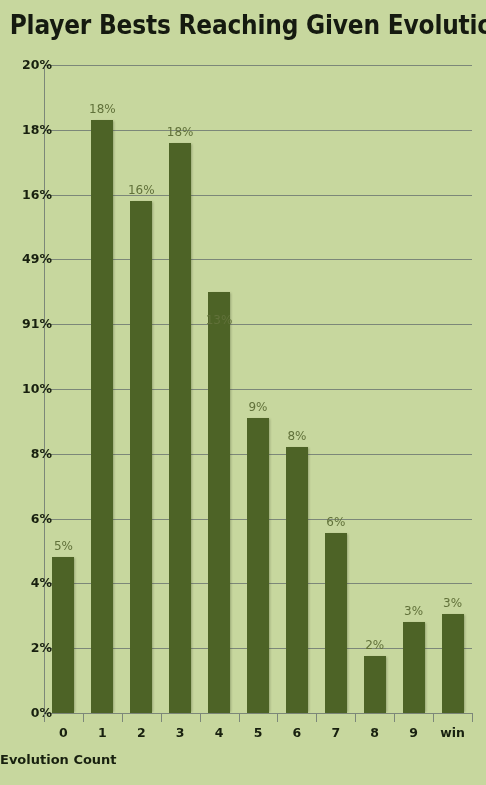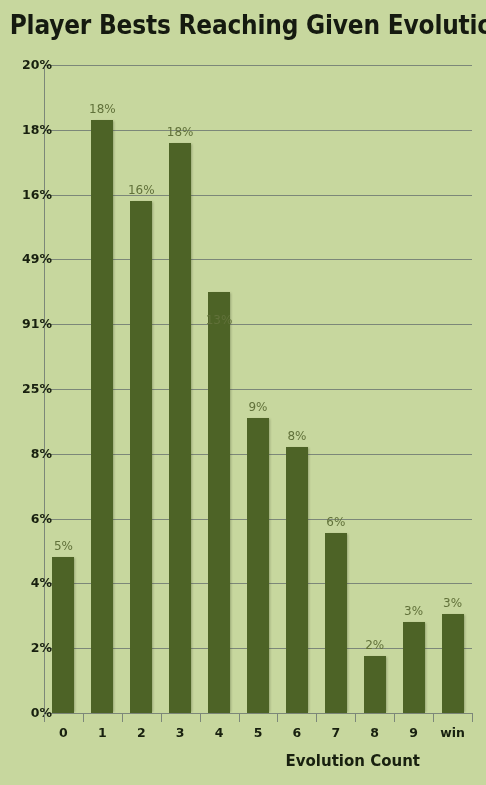--- a/index.html
+++ b/index.html
@@ -71,22 +71,22 @@
   .bar-label{
     position:absolute;
     text-align:center;
     font-size:12px;color:#61713a;
     line-height:13px;
     white-space:nowrap;
   }
 
   .axis-title{
     position:absolute;left:0;top:752px;width:420px;
-    text-align:right;
-    font-size:15px;font-weight:bold;color:#18200f;
+    text-align:left;
+    font-size:13px;font-weight:bold;color:#18200f;
   }
 </style>
 </head>
 <body>
 
 <div id="chart-root">
 
   <div class="chart-title">Player Bests Reaching Given Evolution Count</div>
 
   <div class="axis-left"></div>
@@ -136,21 +136,21 @@
       <div class="ylabel" style="top: 707px;">0%</div>
       <div class="ytick" style="top: 648.2px;"></div>
       <div class="ylabel" style="top: 642.2px;">2%</div>
       <div class="ytick" style="top: 583.4px;"></div>
       <div class="ylabel" style="top: 577.4px;">4%</div>
       <div class="ytick" style="top: 518.6px;"></div>
       <div class="ylabel" style="top: 512.6px;">6%</div>
       <div class="ytick" style="top: 453.8px;"></div>
       <div class="ylabel" style="top: 447.8px;">8%</div>
       <div class="ytick" style="top: 389px;"></div>
-      <div class="ylabel" style="top: 383px;">25%</div>
+      <div class="ylabel" style="top: 383px;">10%</div>
       <div class="ytick" style="top: 324.2px;"></div>
       <div class="ylabel" style="top: 318.2px;">91%</div>
       <div class="ytick" style="top: 259.4px;"></div>
       <div class="ylabel" style="top: 253.4px;">49%</div>
       <div class="ytick" style="top: 194.6px;"></div>
       <div class="ylabel" style="top: 188.6px;">16%</div>
       <div class="ytick" style="top: 129.8px;"></div>
       <div class="ylabel" style="top: 123.8px;">18%</div>
       <div class="ytick" style="top: 65px;"></div>
       <div class="ylabel" style="top: 59px;">20%</div>

